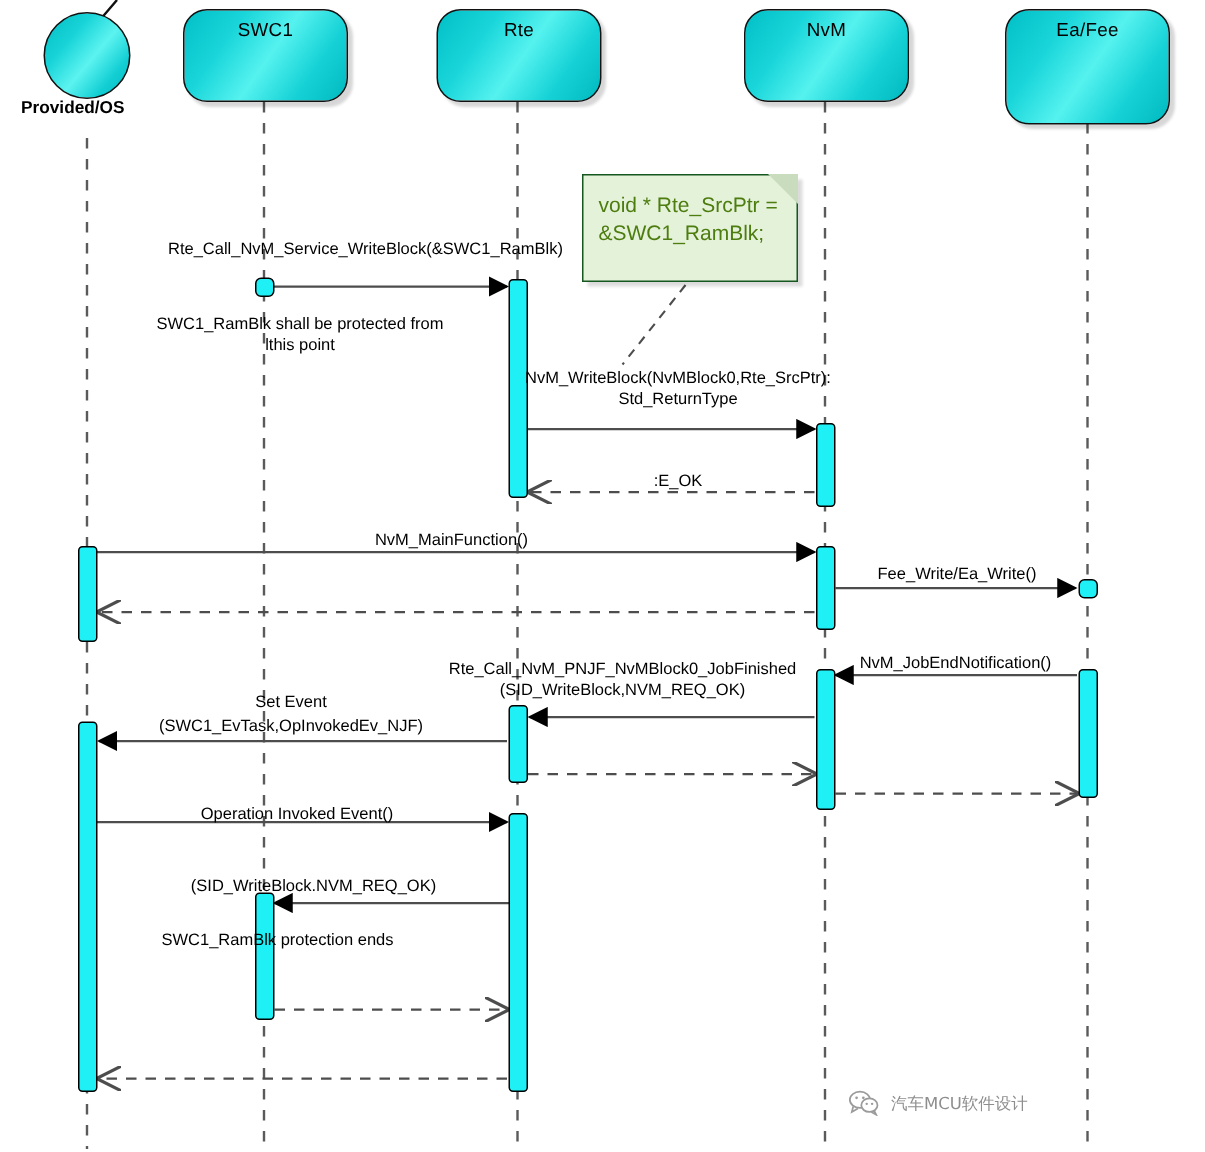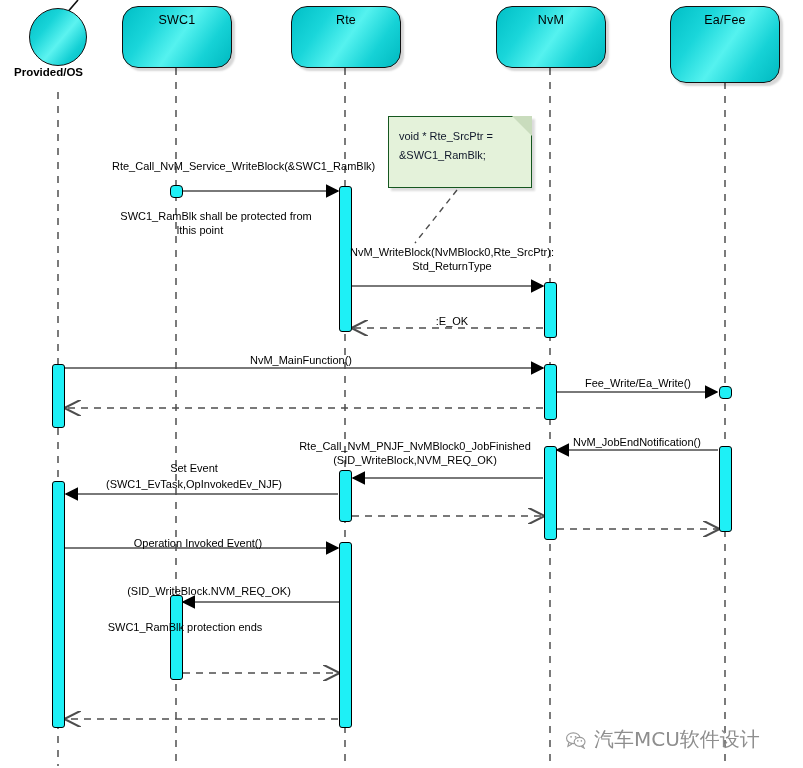--- a/index.html
+++ b/index.html
@@ -40,35 +40,35 @@
 
   
   .msg{
     position:absolute;font-size:11px;color:#000;white-space:nowrap;line-height:14px;
   }
   .msg.center{transform:translateX(-50%);text-align:center;}
 
   
   .note{
     position:absolute;box-sizing:border-box;
-    font-size:11px;line-height:19px;color:#0f172a;
+    font-size:14px;line-height:19px;color:#4d7c0f;
     padding:10px 8px 6px 10px;
     background:#e4f2da;
     border:1.4px solid #15571f;
     box-shadow:3px 3px 2px rgba(0,0,0,.14);
   }
   .note-fold{
     position:absolute;right:-1px;top:-1px;width:0;height:0;
     border-left:20px solid transparent;border-top:20px solid #c9dcbd;
   }
 
   
   .watermark{
     position:absolute;display:flex;align-items:center;gap:7px;
-    color:#8e8e8e;font-size:20px;font-family:"DejaVu Sans",sans-serif;
+    color:#8e8e8e;font-size:11px;font-family:"DejaVu Sans",sans-serif;
     white-space:nowrap;
   }
   .wm-logo{width:22px;height:18px;}
 </style>
 </head>
 <body>
 
 <div id="stage">
 
   <svg class="layer" viewBox="0 0 803 768">
@@ -164,21 +164,21 @@
   <div class="bar" style="left:719px;top:446px;height:86px;"></div>
 
   <div class="note" style="left:388px;top:116px;width:144px;height:72px;">
     <div class="note-fold"></div>
     <div>void * Rte_SrcPtr =</div>
     <div>&amp;SWC1_RamBlk;</div>
   </div>
 
   <div class="msg" style="left:112px;top:159px;">Rte_Call_NvM_Service_WriteBlock(&amp;SWC1_RamBlk)</div>
 
-  <div class="msg center" style="left:216px;top:209px;">SWC1_RamBlk shall be protected from</div>
+  <div class="msg center" style="left:200px;top:209px;">SWC1_RamBlk shall be protected from</div>
   <div class="msg center" style="left:200px;top:223px;">lthis point</div>
 
   <div class="msg center" style="left:452px;top:245px;">NvM_WriteBlock(NvMBlock0,Rte_SrcPtr):</div>
   <div class="msg center" style="left:452px;top:259px;">Std_ReturnType</div>
 
   <div class="msg center" style="left:452px;top:314px;">:E_OK</div>
 
   <div class="msg center" style="left:301px;top:353px;">NvM_MainFunction()</div>
 
 

